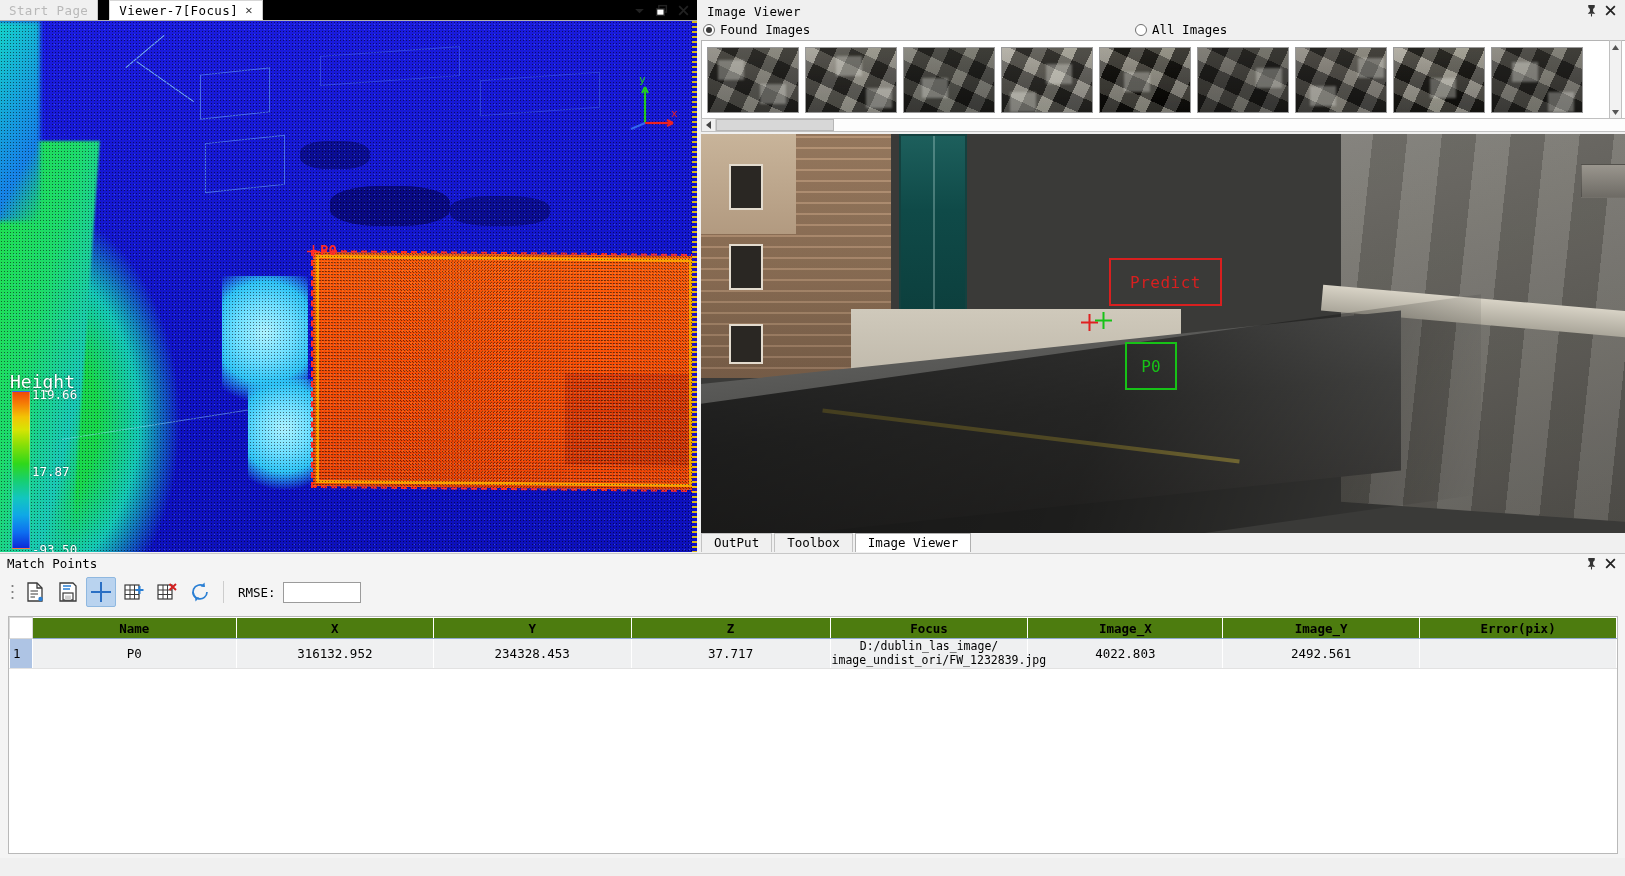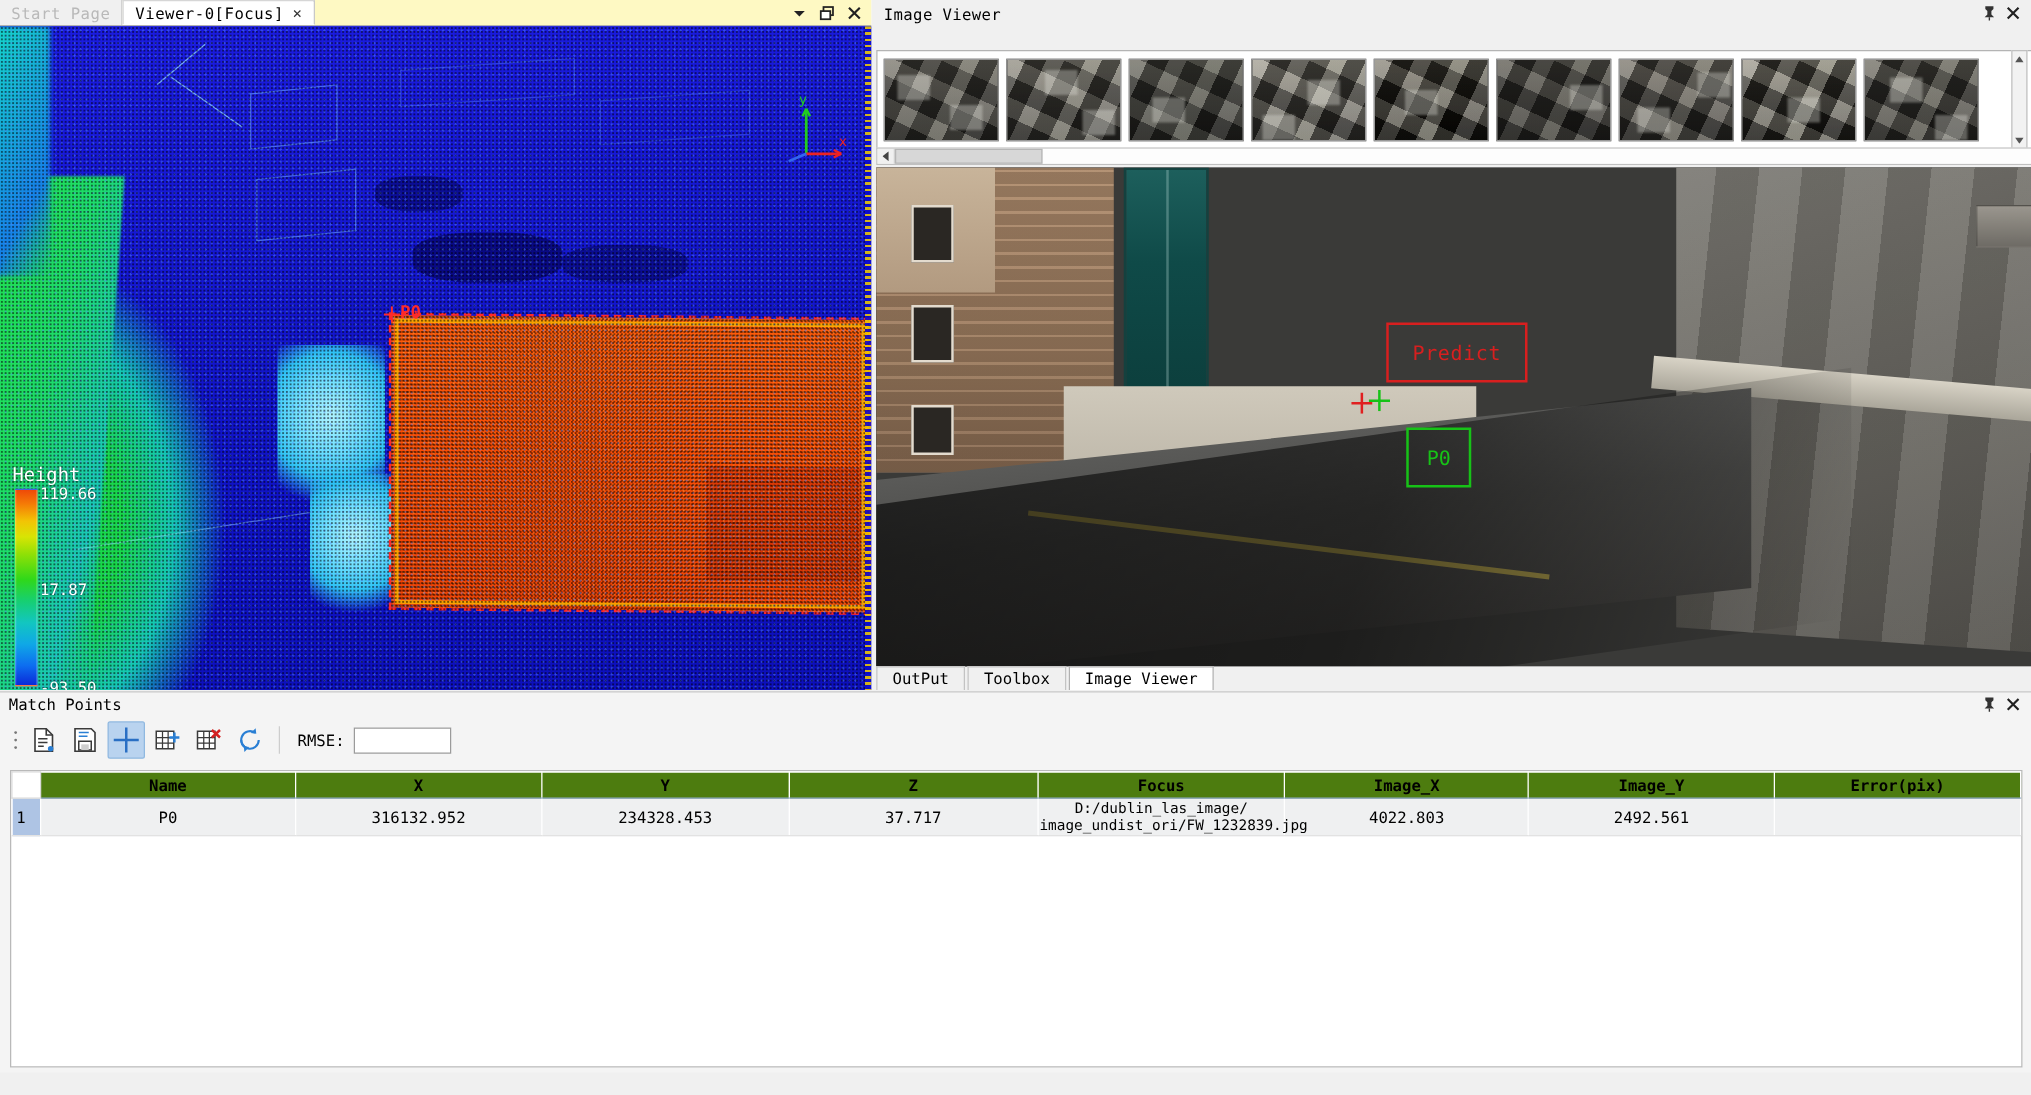--- a/index.html
+++ b/index.html
@@ -17,23 +17,23 @@
 
   
   .left-panel {
     position: absolute; left: 0; top: 0;
     width: 697px; height: 552px;
     background: #fff;
   }
   .tabbar {
     position: relative;
     height: 21px;
-    background: #fef9c3;
+    background: #000000;
     border-bottom: 1px solid #b0b0b0;
-    display: flex; align-items: stretch;
+    display: flex; align-items: stretch; gap: 11px;
   }
   .tab {
     display: flex; align-items: center;
     padding: 0 9px;
     font-family: "DejaVu Sans Mono", monospace;
     font-size: 12.5px;
     letter-spacing: .4px;
     border-right: 1px solid #c8c8c8;
     cursor: default;
     white-space: nowrap;
@@ -149,21 +149,21 @@
     background: linear-gradient(180deg,
       #ef4a08 0%, #f57a06 7%, #f2c405 16%,
       #d8e404 24%, #8fe006 33%, #2fd81a 46%,
       #16cf72 57%, #12c6c0 68%, #0fa8e6 79%,
       #0d6ef0 90%, #0a2ad8 100%);
     border: 1px solid rgba(255,255,255,.25);
   }
   .legend-title {
     position: absolute; left: 10px; top: 350px;
     color: #fff; font-family: "DejaVu Sans Mono", monospace;
-    font-size: 15px; text-shadow: 0 0 2px rgba(0,0,0,.6);
+    font-size: 18px; text-shadow: 0 0 2px rgba(0,0,0,.6);
   }
   .legend-val {
     position: absolute; left: 32px;
     color: #fff; font-family: "DejaVu Sans Mono", monospace;
     font-size: 12.5px; text-shadow: 0 0 2px rgba(0,0,0,.6);
     white-space: nowrap;
   }
   .legend-val.v-max { top: 366px; }
   .legend-val.v-mid { top: 443px; }
   .legend-val.v-min { top: 521px; }
@@ -471,21 +471,21 @@
 
 <div class="app">
 
   <div class="left-panel">
 
     <div class="tabbar">
       <div class="tab inactive">
         <span>Start Page</span>
       </div>
       <div class="tab active">
-        <span>Viewer-0[Focus]</span>
+        <span>Viewer-7[Focus]</span>
         <span class="closeglyph">✕</span>
       </div>
       <div class="tabbar-spacer"></div>
       <div class="tabbar-btns">
         <svg class="tb-ico" viewBox="0 0 12 12">
           <path d="M2 4.5 L6 8.5 L10 4.5 Z" fill="#222"></path>
         </svg>
         <svg class="tb-ico" viewBox="0 0 12 12">
           <rect x="3.5" y="1.5" width="7" height="6" fill="none" stroke="#222" stroke-width="1.3"></rect>
           <rect x="1.5" y="4.5" width="7" height="6" fill="#fff" stroke="#222" stroke-width="1.3"></rect>
@@ -552,20 +552,30 @@
   <div class="right-panel">
     <div class="rp-title">Image Viewer</div>
     <svg class="rp-pin" viewBox="0 0 12 12">
       <path d="M3 1 H9 V3 L7.5 4.5 V7 L9.5 9 H2.5 L4.5 7 V4.5 L3 3 Z" fill="#333"></path>
       <path d="M6 9 V11.5" stroke="#333" stroke-width="1"></path>
     </svg>
     <svg class="rp-close" viewBox="0 0 12 12">
       <path d="M2 2 L10 10 M10 2 L2 10" stroke="#222" stroke-width="1.6" fill="none"></path>
     </svg>
 
+    <div class="radio-row">
+      <label class="radio-item found">
+        <span class="radio-dot on"></span>
+        <span>Found Images</span>
+      </label>
+      <label class="radio-item all">
+        <span class="radio-dot"></span>
+        <span>All Images</span>
+      </label>
+    </div>
 
     <div class="thumbstrip">
       <div class="thumb">
           <div class="aerial"></div>
           <div class="spec" style="left:10px;top:12px;"></div>
           <div class="spec" style="left:52px;top:36px;"></div>
         </div>
       <div class="thumb">
           <div class="aerial" style="filter:brightness(1.12)"></div>
           <div class="spec" style="left:30px;top:8px;"></div>

